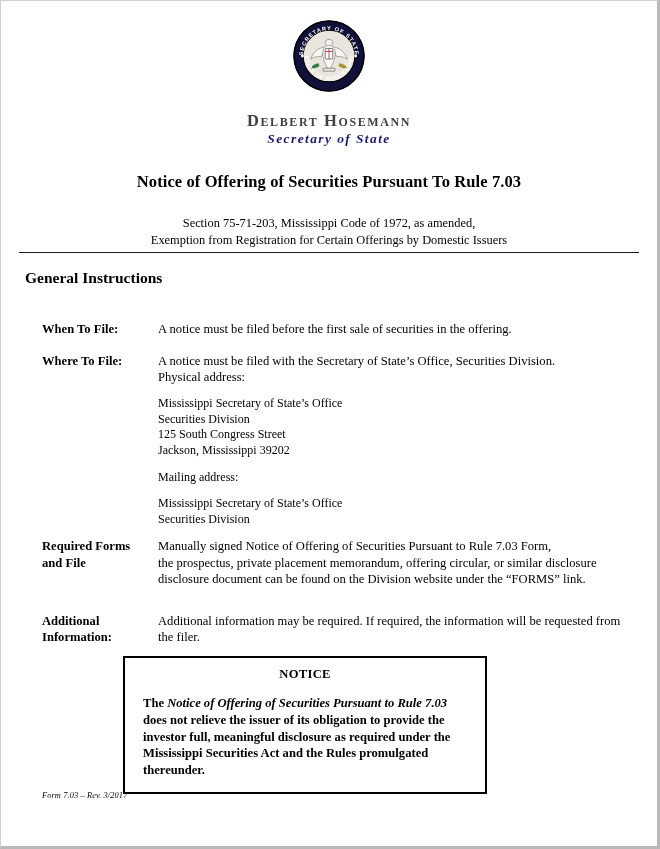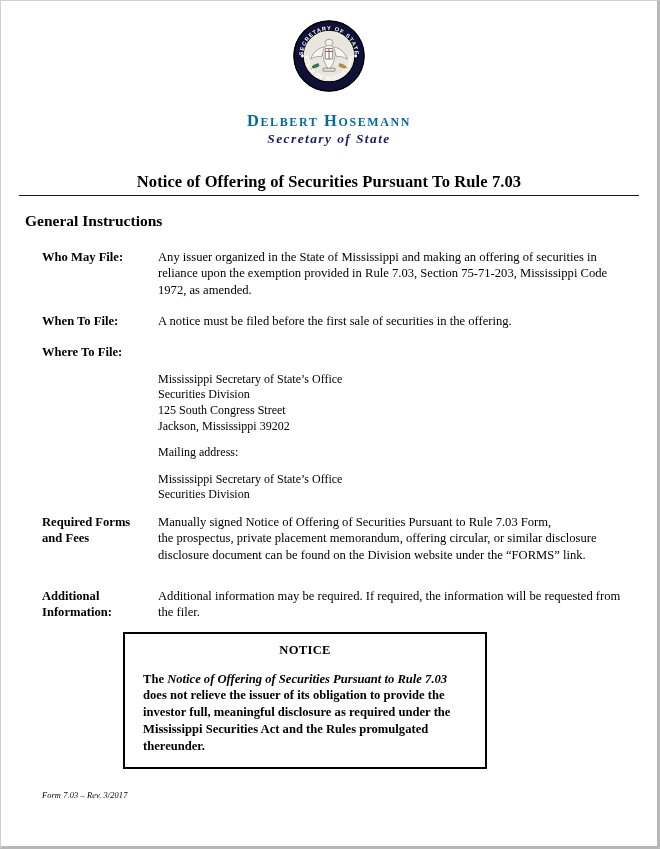--- a/index.html
+++ b/index.html
@@ -49,21 +49,21 @@
   .officer {
     text-align: center;
     margin-top: 14px;
   }
   .officer-name {
     font-family: "Liberation Serif", "DejaVu Serif", serif;
     font-variant: small-caps;
     font-weight: bold;
     letter-spacing: 1.6px;
     font-size: 16.5px;
-    color: #0369a1;
+    color: #404040;
     line-height: 1.1;
   }
   .officer-title {
     font-family: "Liberation Serif", "DejaVu Serif", serif;
     font-style: italic;
     font-weight: bold;
     letter-spacing: 1.4px;
     font-size: 13.5px;
     color: #1b1b6e;
     margin-top: 2px;
@@ -214,44 +214,48 @@
       </div>
     </div>
 
     <div class="officer">
       <div class="officer-name">Delbert Hosemann</div>
       <div class="officer-title">Secretary of State</div>
     </div>
 
     <div class="doc-title">Notice of Offering of Securities Pursuant To Rule 7.03</div>
 
+    <div class="subtitle-block">
+      <div>Section 75-71-203, Mississippi Code of 1972, as amended,</div>
+      <div>Exemption from Registration for Certain Offerings by Domestic Issuers</div>
+    </div>
     <hr class="rule">
 
     <div class="gi-heading">General Instructions</div>
 
     <div class="content">
 
       <div class="gap-lg"></div>
 
-      <div class="row">
-        <div class="row-label">Who May File:</div>
-        <div class="row-body">Any issuer organized in the State of Mississippi and making an offering of securities in reliance upon the exemption provided in Rule 7.03, Section 75-71-203, Mississippi Code 1972, as amended.</div>
-      </div>
 
       <div class="gap-md"></div>
 
       <div class="row">
         <div class="row-label">When To File:</div>
         <div class="row-body">A notice must be filed before the first sale of securities in the offering.</div>
       </div>
 
       <div class="gap-md"></div>
 
       <div class="row">
         <div class="row-label">Where To File:</div>
+        <div class="row-body">
+          <p>A notice must be filed with the Secretary of State’s Office, Securities Division.</p>
+          <p>Physical address:</p>
+        </div>
       </div>
 
       <div class="gap-sm"></div>
 
       <div class="addr">
         <div>Mississippi Secretary of State’s Office</div>
         <div>Securities Division</div>
         <div>125 South Congress Street</div>
         <div>Jackson, Mississippi 39202</div>
       </div>
@@ -263,21 +267,21 @@
         <div style="height:11px"></div>
         <div>Mississippi Secretary of State’s Office</div>
         <div>Securities Division</div>
       </div>
 
       <div class="gap-sm"></div>
 
       <div class="row">
         <div class="row-label">
           <div>Required Forms</div>
-          <div>and Fees</div>
+          <div>and File</div>
         </div>
         <div class="row-body">
           <p>Manually signed Notice of Offering of Securities Pursuant to Rule 7.03 Form,</p>
           <p>the prospectus, private placement memorandum, offering circular, or similar disclosure</p>
           <p>disclosure document can be found on the Division website under the “FORMS” link.</p>
         </div>
       </div>
 
       <div class="gap-xl"></div>
 

